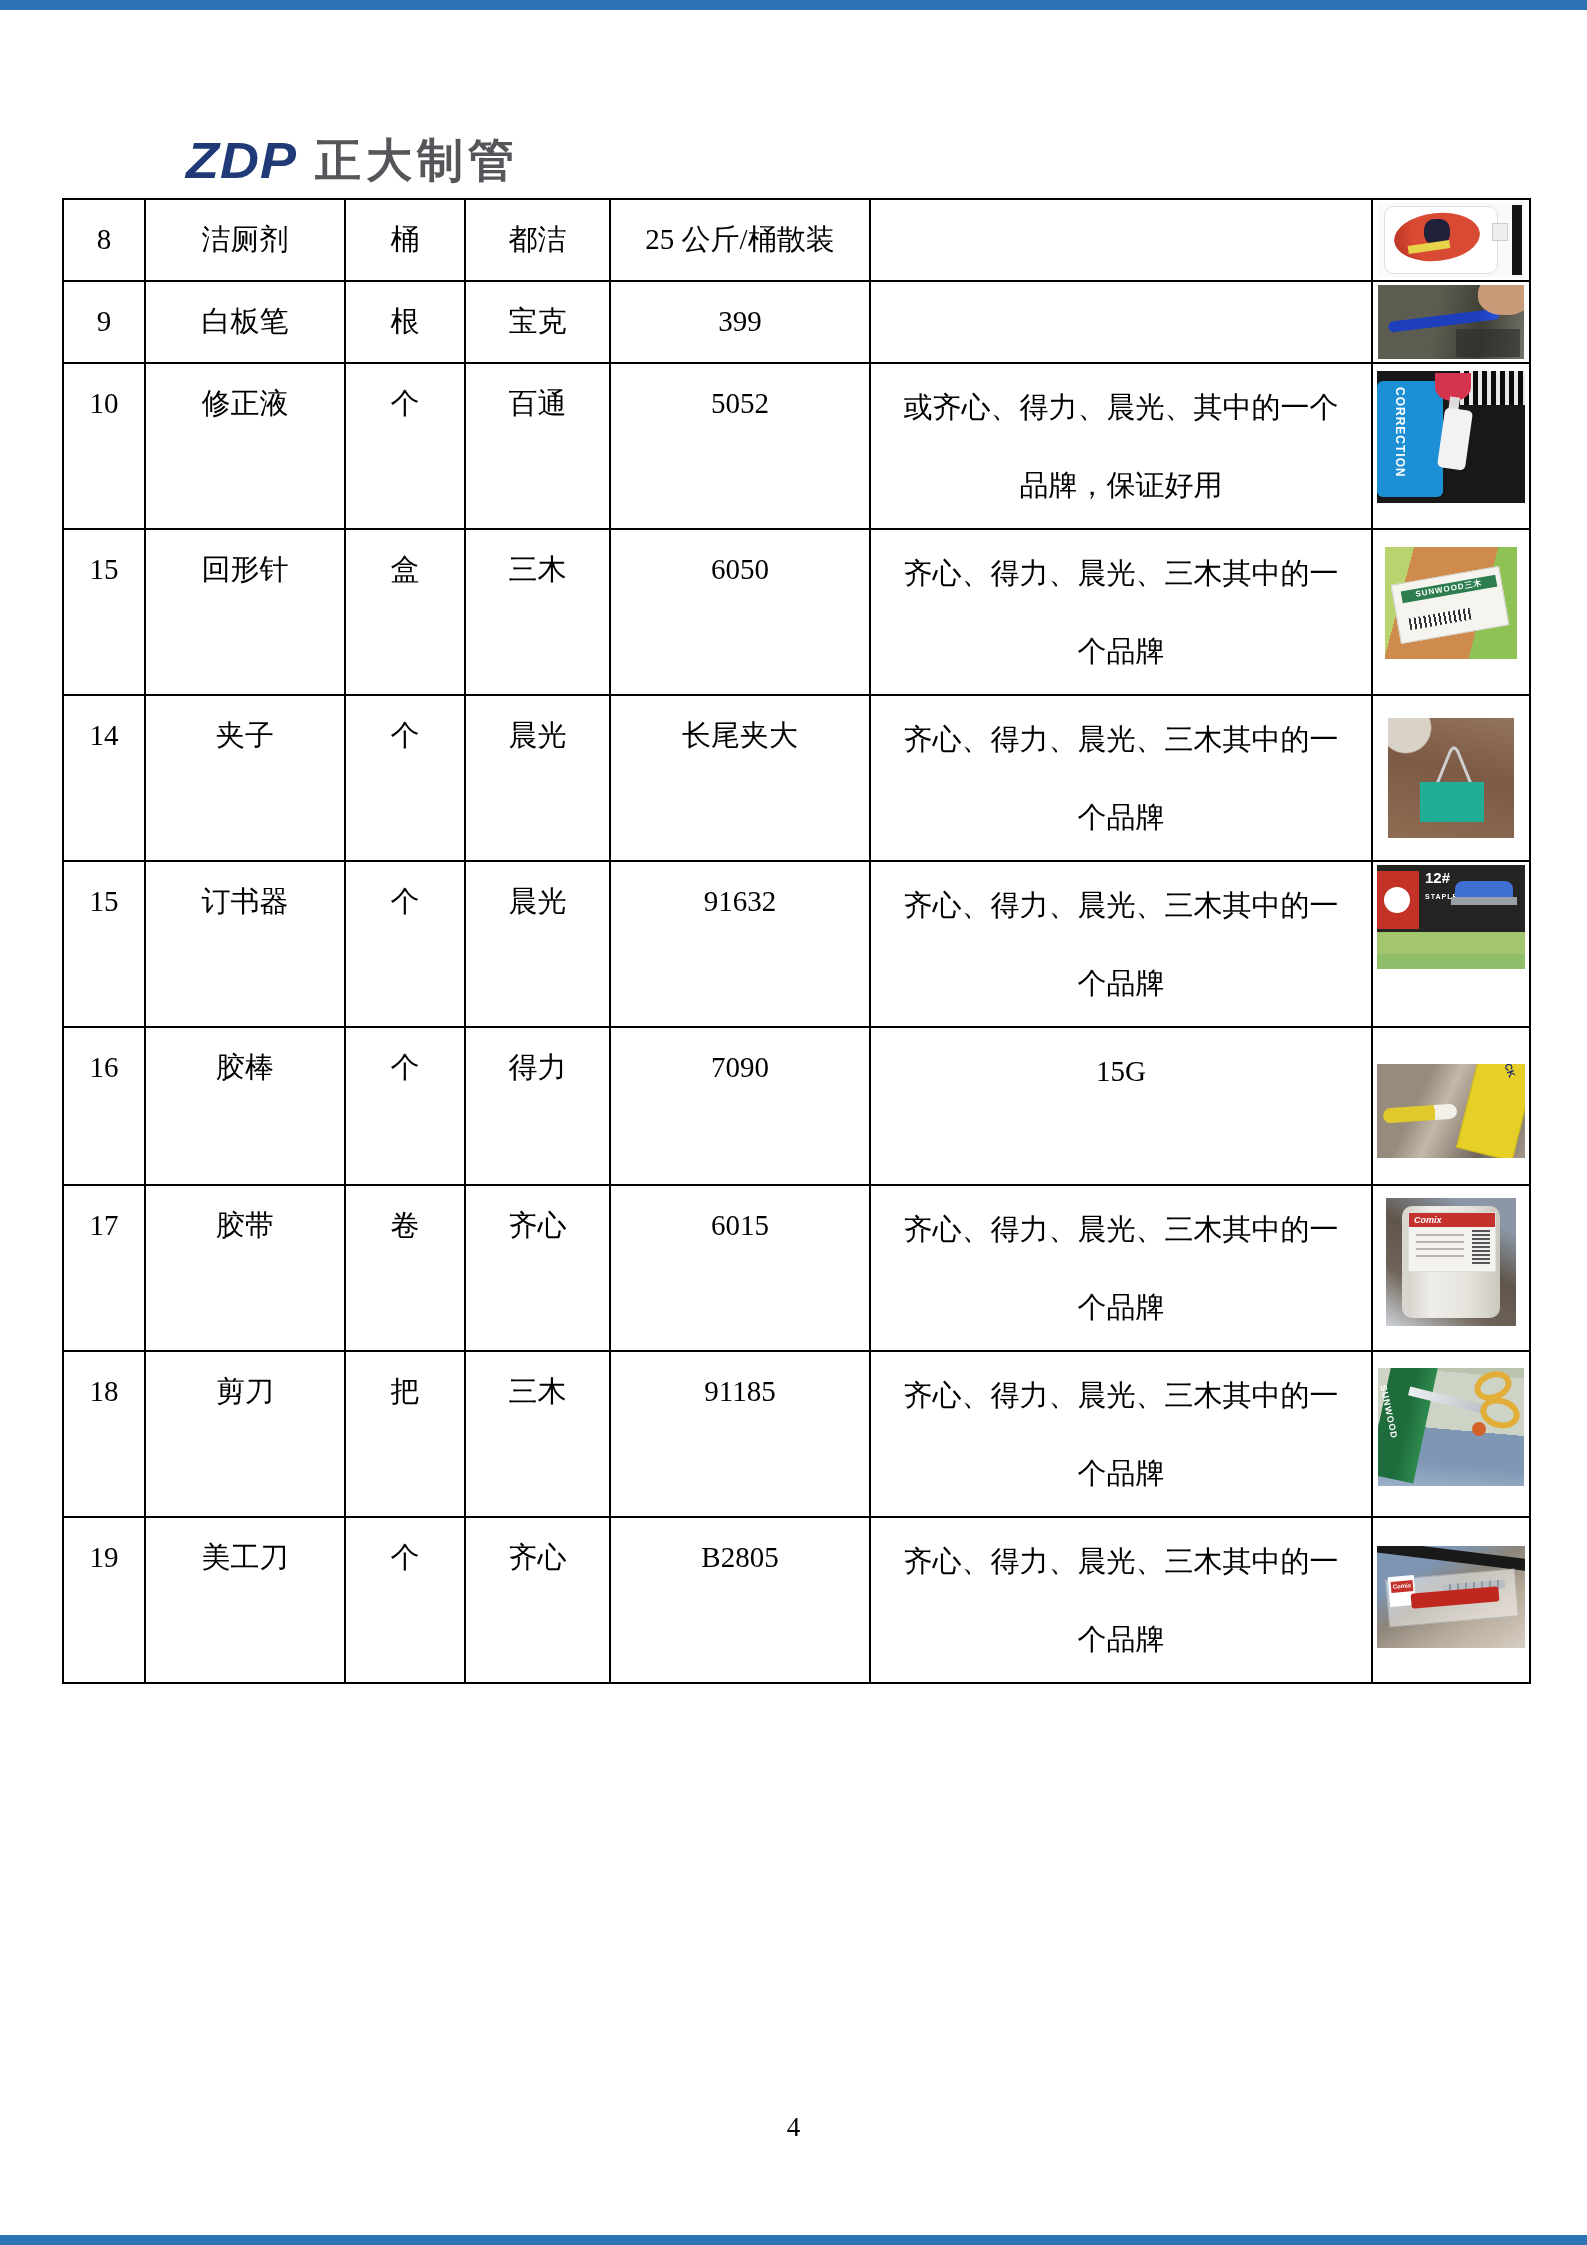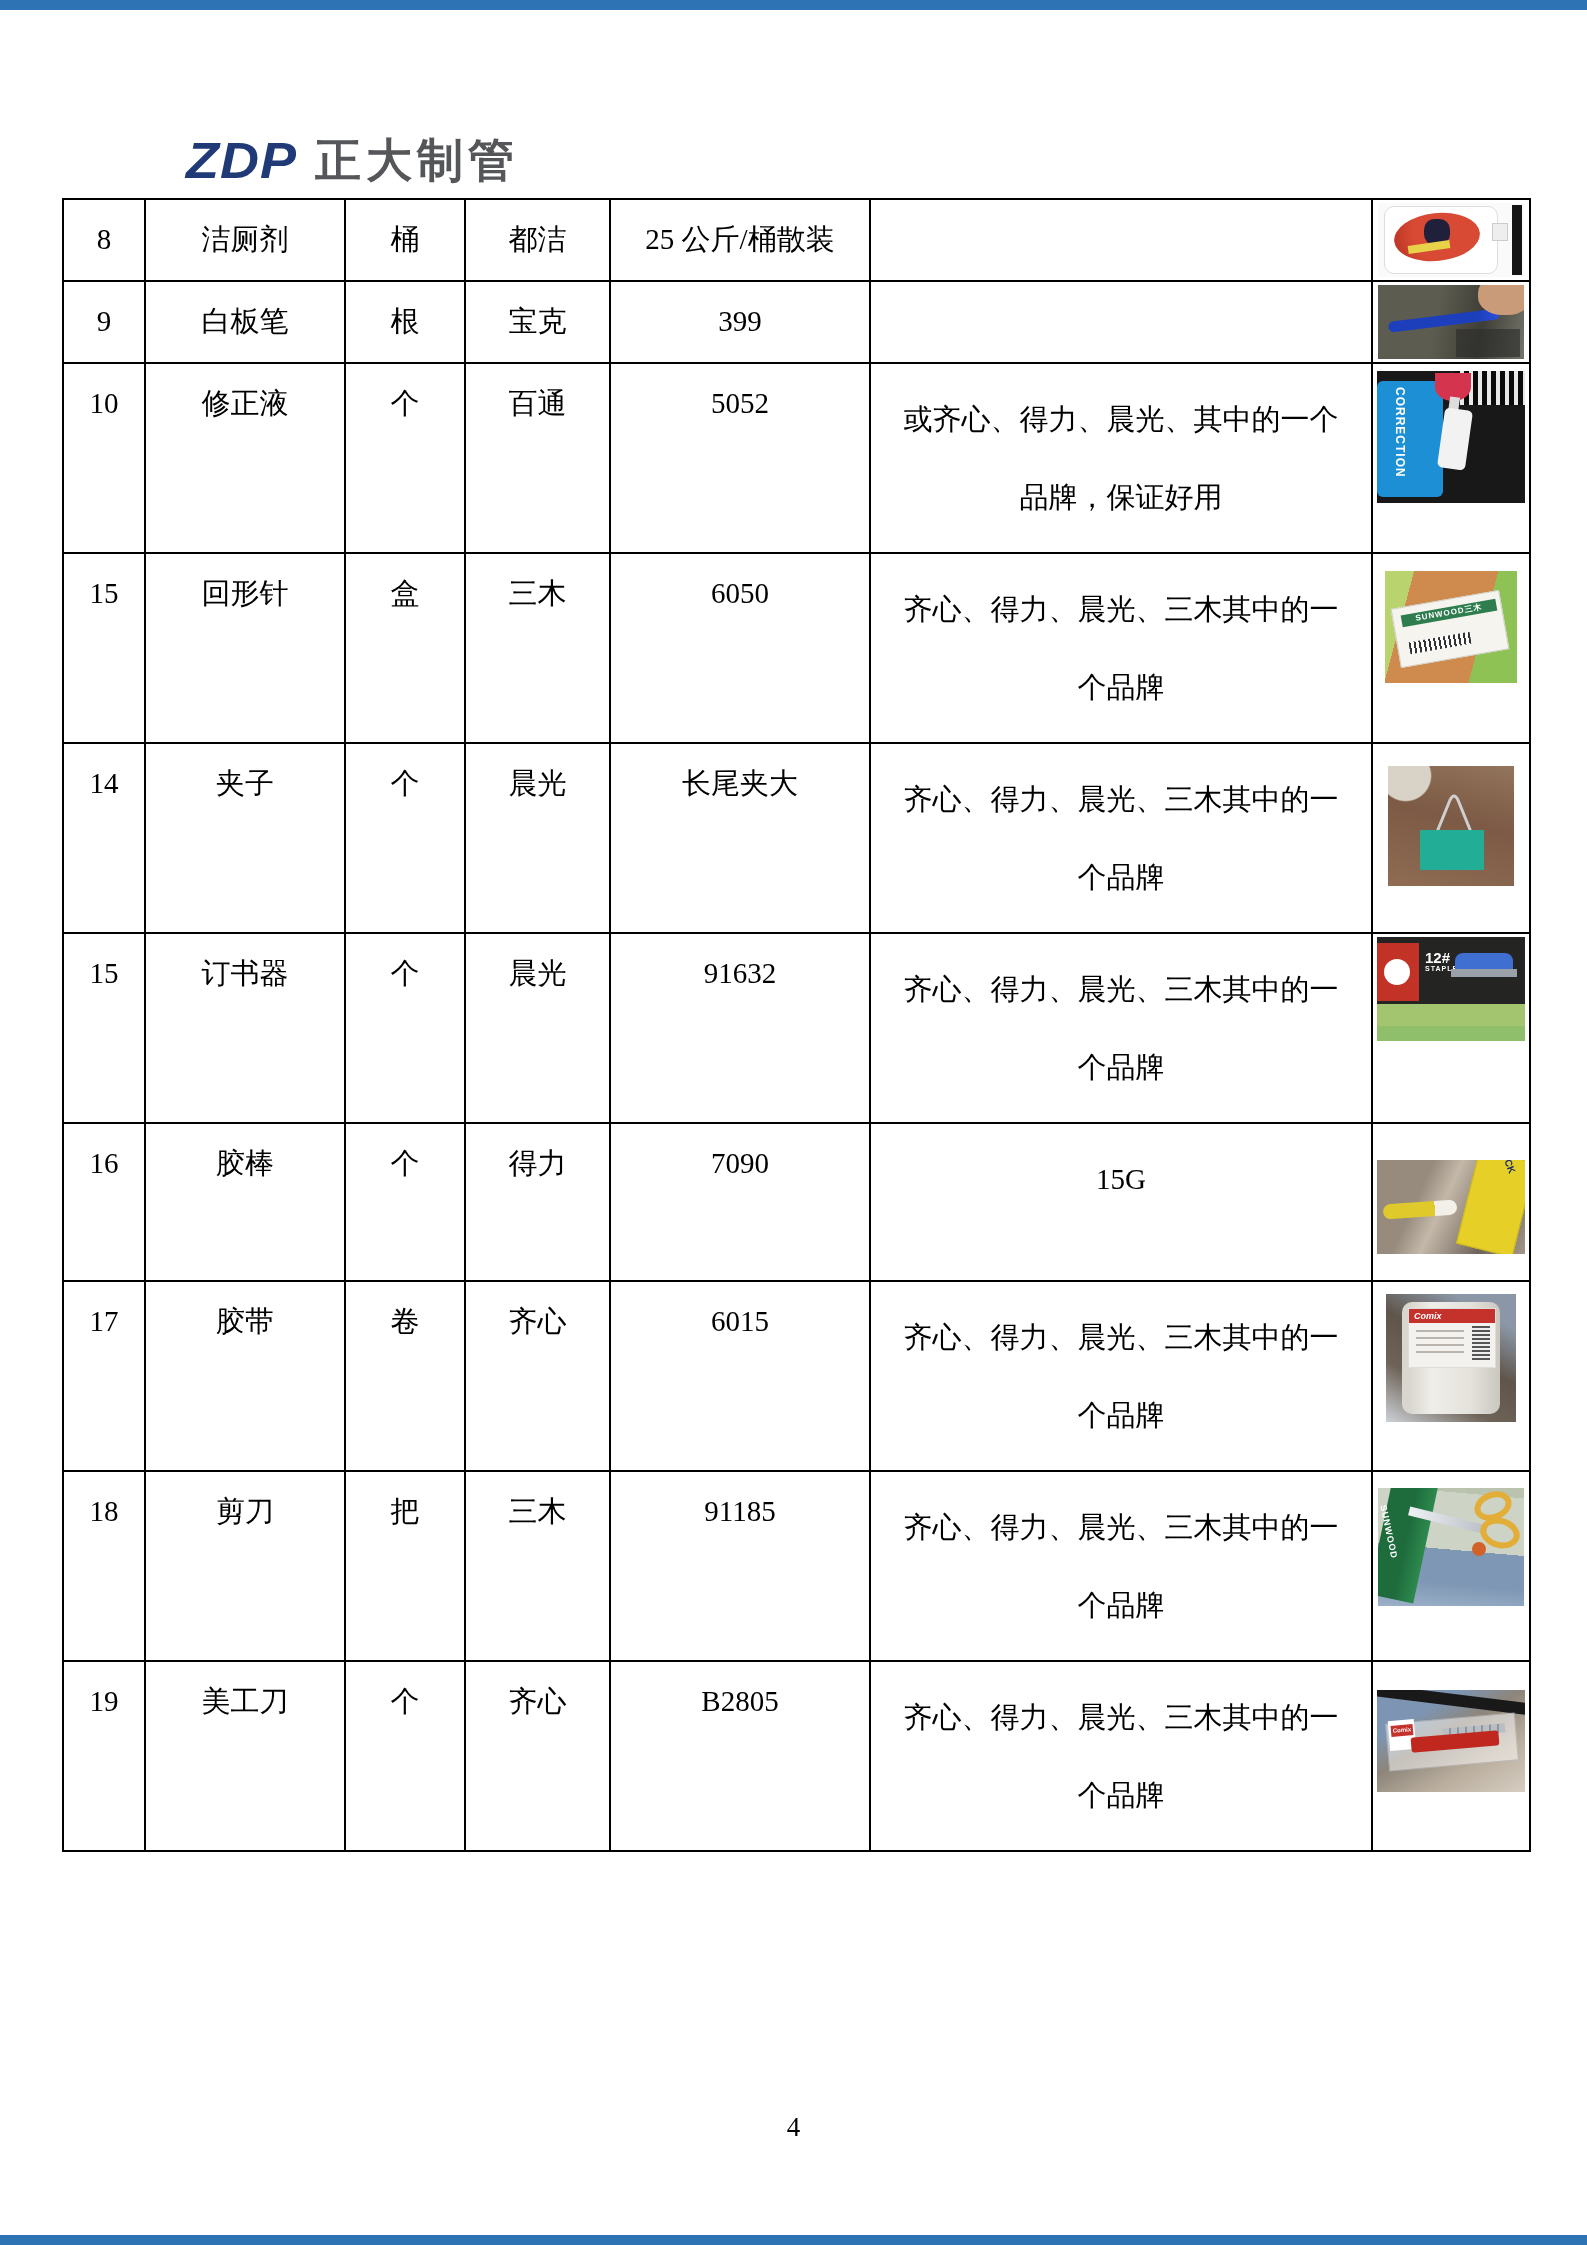--- a/index.html
+++ b/index.html
@@ -16,21 +16,21 @@
   .logo-name{font-family:"Liberation Sans","DejaVu Sans",sans-serif;font-weight:700;font-size:46px;
              letter-spacing:5px;color:#55565a;margin-left:18px;}
   .slogan{position:absolute;right:132px;top:142px;font-size:34px;font-weight:600;color:#1f3a70;letter-spacing:6px;}
 
   
   table.grid{position:absolute;left:62px;top:198px;border-collapse:collapse;table-layout:fixed;width:1467px;}
   table.grid td{border:2px solid #000;vertical-align:top;padding:0;text-align:center;font-size:29px;}
   tr.h82{height:82px;}
   tr.h158{height:158px;}
   .ct{line-height:78px;}
-  .remark{width:452px;margin:16px auto;line-height:78px;}
+  .remark{width:452px;margin:4px auto;line-height:78px;}
 
   
   .photo{position:relative;overflow:hidden;margin:0 auto;}
   .photo div{position:absolute;}
   .p8{width:146px;height:74px;margin-top:3px;background:#fafafa;}
   .b-jug{left:6px;top:3px;width:112px;height:66px;background:#fff;border:1px solid #ddd;border-radius:10px;}
   .b-label{left:16px;top:10px;width:86px;height:48px;border-radius:50%;transform:rotate(-6deg);
            background:radial-gradient(circle at 60% 40%,#d84a33 0 55%,#b23022 100%);}
   .b-yellow{left:30px;top:40px;width:42px;height:8px;background:#e8d24a;transform:rotate(-8deg);}
   .b-dark{left:46px;top:16px;width:26px;height:26px;background:#21203a;border-radius:40%;}
@@ -70,21 +70,21 @@
        background:radial-gradient(circle at 14% 8%,#d9d2c6 0 16%,rgba(0,0,0,0) 17%),linear-gradient(15deg,#8f6c53,#7c5a45 55%,#93745c);}
   .clipbody-l{left:32px;top:64px;width:64px;height:40px;background:#22ad97;}
   .wire{position:absolute;}
 
   .p15{width:148px;height:104px;margin-top:3px;
        background:linear-gradient(180deg,#242422 0 64%,#a3c56f 64% 86%,#8fbf6a 86%);}
   .st-red{left:0;top:6px;width:42px;height:58px;background:#c23227;}
   .st-circ{left:7px;top:22px;width:26px;height:26px;background:#fff;border-radius:50%;}
   .st-stapler{right:12px;top:16px;width:58px;height:16px;background:#3f6fd1;border-radius:8px 8px 0 0;}
   .st-base{right:8px;top:32px;width:66px;height:8px;background:#9aa0a8;}
-  .st-text{left:48px;top:12px;color:#fff;font:800 15px "Liberation Sans",sans-serif;}
+  .st-text{left:48px;top:4px;color:#fff;font:800 15px "Liberation Sans",sans-serif;}
   .st-sub{left:48px;top:28px;color:#fff;font:700 7px "Liberation Sans",sans-serif;letter-spacing:1px;}
 
   .p16{width:148px;height:94px;margin-top:36px;
        background:linear-gradient(115deg,#978b7e 0 30%,#c4b8a9 45%,#6e645a 75%,#a3978a);}
   .g-pack{right:0;top:-6px;width:56px;height:96px;background:#e6cf27;border:1px solid #c9b41f;transform:rotate(14deg);}
   .g-text{right:4px;top:20px;width:70px;transform:rotate(70deg);transform-origin:right top;
           color:#1c2e6e;font:800 10px "Liberation Sans",sans-serif;text-align:left;}
   .g-stick{left:6px;top:42px;width:74px;height:15px;border-radius:8px;transform:rotate(-4deg);
            background:linear-gradient(90deg,#e0ca2b 0 70%,#f2f0e8 70%);}
 

